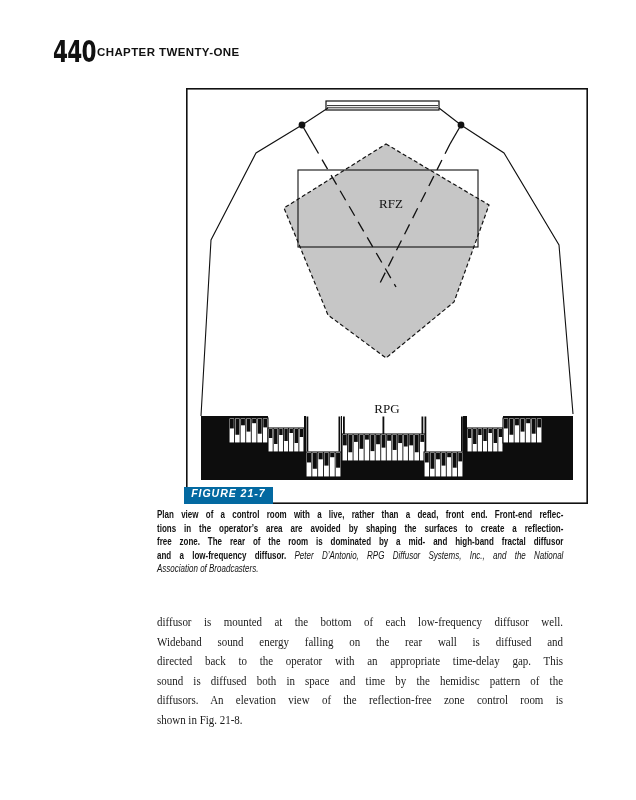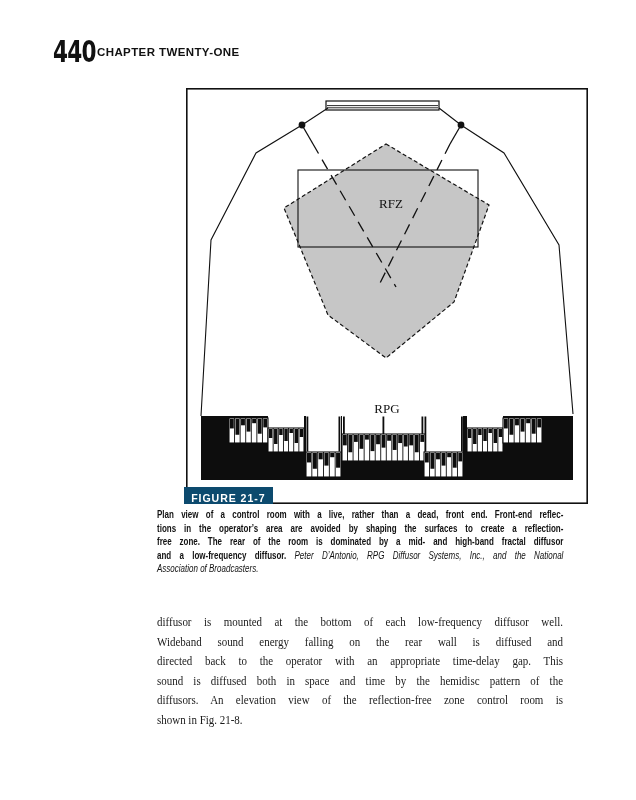--- a/index.html
+++ b/index.html
@@ -9,22 +9,22 @@
   
   .pagenum{position:absolute;left:53px;top:34px;font-family:"DejaVu Sans",sans-serif;
            font-size:30px;font-weight:700;letter-spacing:-1px;transform:scaleX(.72);
            transform-origin:0 0;color:#111;}
   .chapter{position:absolute;left:97px;top:46px;font-size:11.5px;font-weight:700;
            letter-spacing:.4px;color:#111;}
 
   
   .figure-area{position:absolute;left:176px;top:88px;width:343px;height:416px;margin-left:10px;}
   .figure-area svg{position:absolute;left:0;top:0;}
-  .fig-tag{position:absolute;left:-2px;top:399px;width:89px;height:17px;background:#0c4a6e;
-           color:#fff;display:flex;align-items:flex-end;justify-content:center;z-index:2;}
+  .fig-tag{position:absolute;left:-2px;top:399px;width:89px;height:17px;background:#0369a1;
+           color:#fff;display:flex;align-items:flex-start;justify-content:center;z-index:2;font-style:italic;}
   .fig-tag span{font-size:11.5px;font-weight:800;letter-spacing:1px;transform:scaleX(.92);
            white-space:nowrap;}
 
   
   .caption{position:absolute;left:157px;top:508px;width:508px;transform:scaleX(.8);
            transform-origin:0 0;font-size:10px;line-height:13.5px;color:#111;}
   .caption .cl{width:100%;}
   .jl{text-align:justify;text-align-last:justify;}
   .cb{font-weight:700;}
   .ci{font-style:italic;font-weight:400;}

